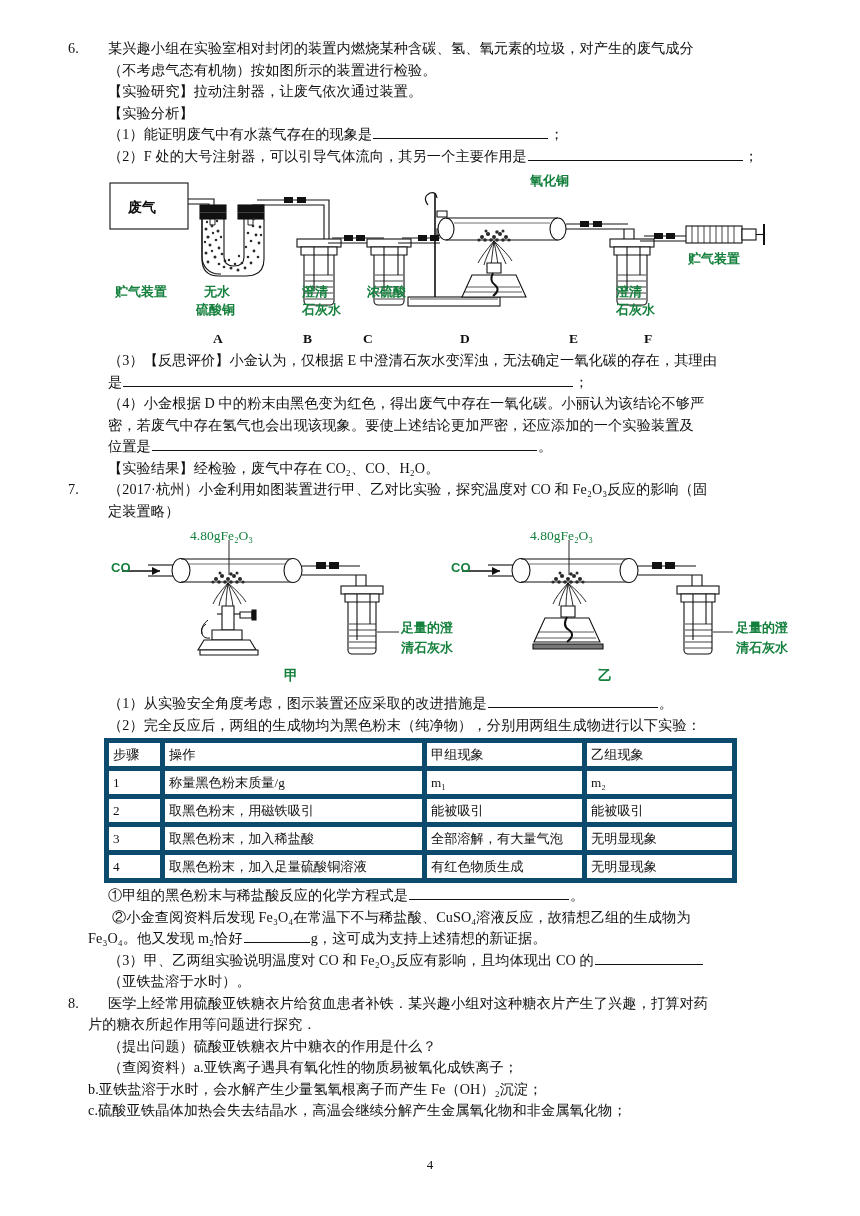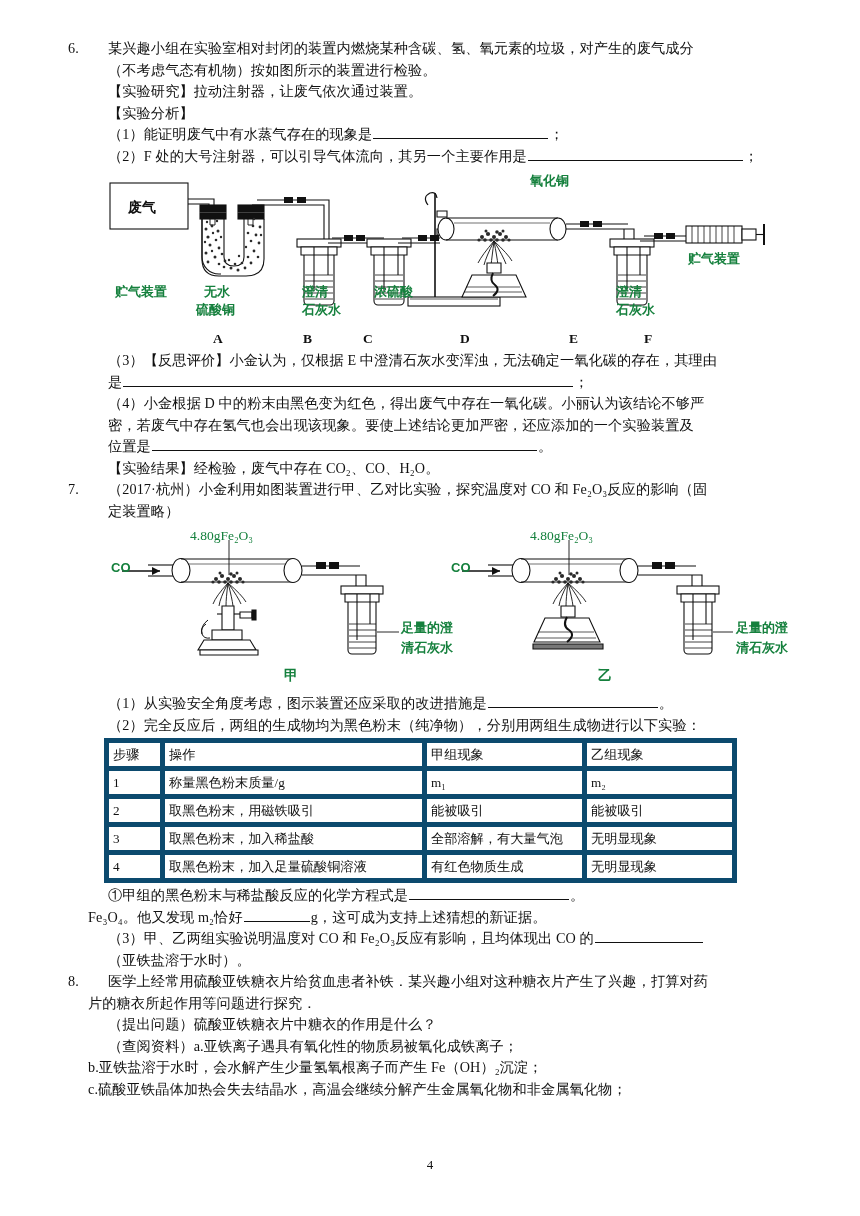--- a/index.html
+++ b/index.html
@@ -347,21 +347,21 @@
       </svg>
 
       <span class="lbl" style="left:442px; top:2px;">氧化铜</span>
       <span class="lbl" style="left:600px; top:80px;">贮气装置</span>
 
       <span class="lbl" style="left:27px; top:113px;">贮气装置</span>
       <span class="lbl" style="left:116px; top:113px;">无水</span>
       <span class="lbl" style="left:108px; top:131px;">硫酸铜</span>
       <span class="lbl" style="left:214px; top:113px;">澄清</span>
       <span class="lbl" style="left:214px; top:131px;">石灰水</span>
-      <span class="lbl" style="left:286px; top:113px;">浓硫酸</span>
+      <span class="lbl" style="left:279px; top:113px;">浓硫酸</span>
       <span class="lbl" style="left:528px; top:113px;">澄清</span>
       <span class="lbl" style="left:528px; top:131px;">石灰水</span>
     </div>
 
     <div style="position:relative; height:19px;">
       <span class="caplbl" style="left:125px; top:0;">A</span>
       <span class="caplbl" style="left:215px; top:0;">B</span>
       <span class="caplbl" style="left:275px; top:0;">C</span>
       <span class="caplbl" style="left:372px; top:0;">D</span>
       <span class="caplbl" style="left:481px; top:0;">E</span>
@@ -594,20 +594,21 @@
           <td>取黑色粉末，加入足量硫酸铜溶液</td>
           <td>有红色物质生成</td>
           <td>无明显现象</td>
         </tr>
       </tbody>
     </table>
 
     <div class="line sub-indent">
       <span>①甲组的黑色粉末与稀盐酸反应的化学方程式是</span><span class="blank" style="width:160px"></span><span>。</span>
     </div>
+    <div class="line" style="padding-left:24px;">②小金查阅资料后发现 Fe₃O₄在常温下不与稀盐酸、CuSO₄溶液反应，故猜想乙组的生成物为</div>
     <div class="line">
       <span>Fe₃O₄。他又发现 m₂恰好</span><span class="blank" style="width:66px"></span><span>g，这可成为支持上述猜想的新证据。</span>
     </div>
     <div class="line sub-indent">
       <span>（3）甲、乙两组实验说明温度对 CO 和 Fe₂O₃反应有影响，且均体现出 CO 的</span><span class="blank" style="width:108px"></span>
     </div>
     <div class="line sub-indent">（亚铁盐溶于水时）。</div>
   </div>
 
   <div class="q-block">

